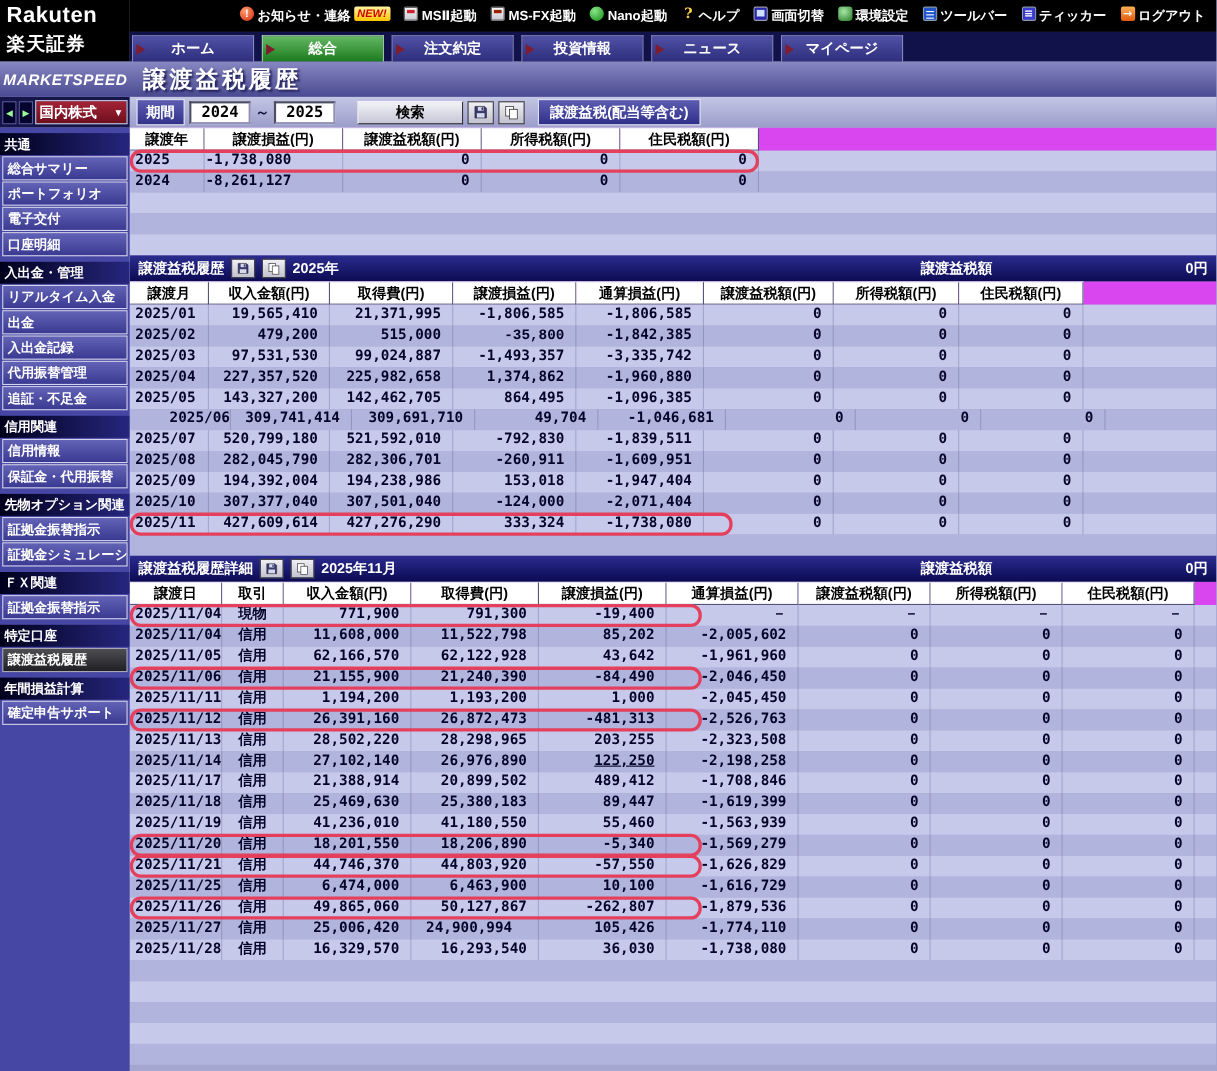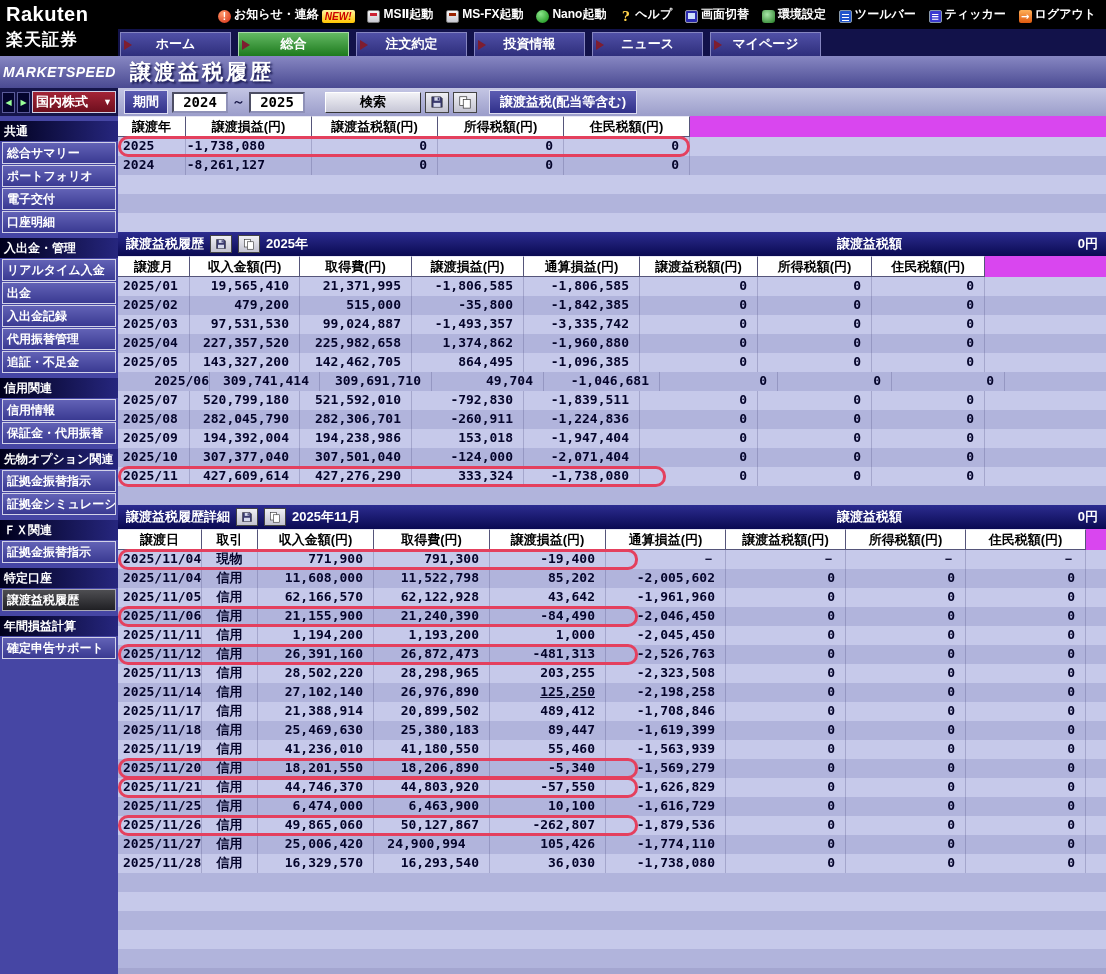--- a/index.html
+++ b/index.html
@@ -7,21 +7,21 @@
   body { font-family:"Liberation Sans","DejaVu Sans",sans-serif; background:#a4a6d0; }
   .app { width:1106px; height:974px; display:flex; flex-direction:column; }
 
   
   .row-top { display:flex; height:56px; flex:none; }
   .logo-block { width:118px; background:#000; color:#fff; padding:3px 6px; flex:none; }
   .logo-r { font-weight:bold; font-size:20px; letter-spacing:0.5px; }
   .logo-jp { font-weight:bold; font-size:17px; margin-top:2px; letter-spacing:1px; }
   .top-right { flex:1; display:flex; flex-direction:column; min-width:0; }
   .menubar { height:29px; background:#000; display:flex; align-items:center; justify-content:space-between; padding:0 10px 0 100px; }
-  .menu-item { display:flex; align-items:flex-end; color:#fff; font-weight:bold; font-size:12px; white-space:nowrap; cursor:pointer; }
+  .menu-item { display:flex; align-items:flex-start; color:#fff; font-weight:bold; font-size:12px; white-space:nowrap; cursor:pointer; }
   .mi { width:13px; height:13px; display:inline-block; margin-right:3px; position:relative; flex:none; border-radius:2px; }
   .mi::after { position:absolute; left:0; top:0; width:100%; height:100%; text-align:center; }
   .info-icon { background:radial-gradient(circle at 35% 30%, #ff9a6c, #d42a10); border-radius:50%; }
   .info-icon::after { content:"!"; color:#fff; font:bold 10px/13px "Liberation Sans",sans-serif; }
   .ms2-launch-icon { background:linear-gradient(#f6f6f6,#c9c9d2); border:1px solid #777; }
   .ms2-launch-icon::after { content:""; left:2px; top:2px; width:7px; height:3px; background:#c23; }
   .msfx-launch-icon { background:linear-gradient(#f6f6f6,#c9c9d2); border:1px solid #777; }
   .msfx-launch-icon::after { content:""; left:2px; top:2px; width:7px; height:3px; background:#920; }
   .nano-launch-icon { background:radial-gradient(circle at 35% 30%, #8ae58a, #0f8a0f); border-radius:50%; }
   .help-icon::after { content:"?"; color:#ffd24a; font:bold 13px/13px "DejaVu Serif",serif; }
@@ -286,21 +286,21 @@
             <div class="td right" style="width: 112px;">-1,806,585</div>
             <div class="td right" style="width: 116px;">-1,806,585</div>
             <div class="td right" style="width: 118px;">0</div>
             <div class="td right" style="width: 114px;">0</div>
             <div class="td right" style="width: 113px;">0</div>
           </div>
           <div class="trow b">
             <div class="td left" style="width: 72px;">2025/02</div>
             <div class="td right" style="width: 110px;">479,200</div>
             <div class="td right" style="width: 112px;">515,000</div>
-            <div class="td right" style="width: 112px;">-35,800</div>
+            <div class="td right" style="width: 112px; font-family: Liberation Mono, monospace;">-35,800</div>
             <div class="td right" style="width: 116px;">-1,842,385</div>
             <div class="td right" style="width: 118px;">0</div>
             <div class="td right" style="width: 114px;">0</div>
             <div class="td right" style="width: 113px;">0</div>
           </div>
           <div class="trow a">
             <div class="td left" style="width: 72px;">2025/03</div>
             <div class="td right" style="width: 110px;">97,531,530</div>
             <div class="td right" style="width: 112px;">99,024,887</div>
             <div class="td right" style="width: 112px;">-1,493,357</div>
@@ -347,21 +347,21 @@
             <div class="td right" style="width: 116px;">-1,839,511</div>
             <div class="td right" style="width: 118px;">0</div>
             <div class="td right" style="width: 114px;">0</div>
             <div class="td right" style="width: 113px;">0</div>
           </div>
           <div class="trow b">
             <div class="td left" style="width: 72px;">2025/08</div>
             <div class="td right" style="width: 110px;">282,045,790</div>
             <div class="td right" style="width: 112px;">282,306,701</div>
             <div class="td right" style="width: 112px;">-260,911</div>
-            <div class="td right" style="width: 116px;">-1,224,836</div>
+            <div class="td right" style="width: 116px;">-1,609,951</div>
             <div class="td right" style="width: 118px;">0</div>
             <div class="td right" style="width: 114px;">0</div>
             <div class="td right" style="width: 113px;">0</div>
           </div>
           <div class="trow a">
             <div class="td left" style="width: 72px;">2025/09</div>
             <div class="td right" style="width: 110px;">194,392,004</div>
             <div class="td right" style="width: 112px;">194,238,986</div>
             <div class="td right" style="width: 112px;">153,018</div>
             <div class="td right" style="width: 116px;">-1,947,404</div>

